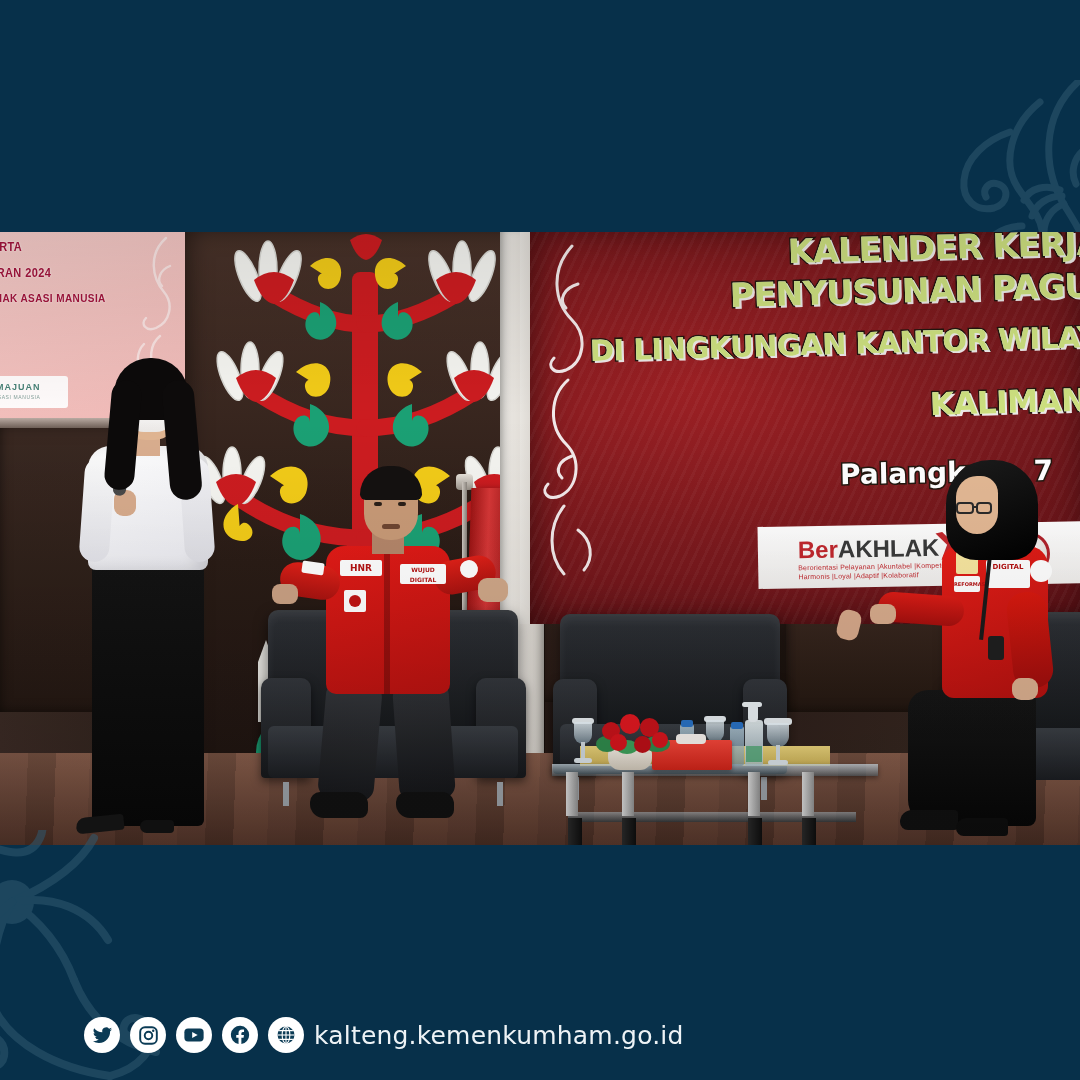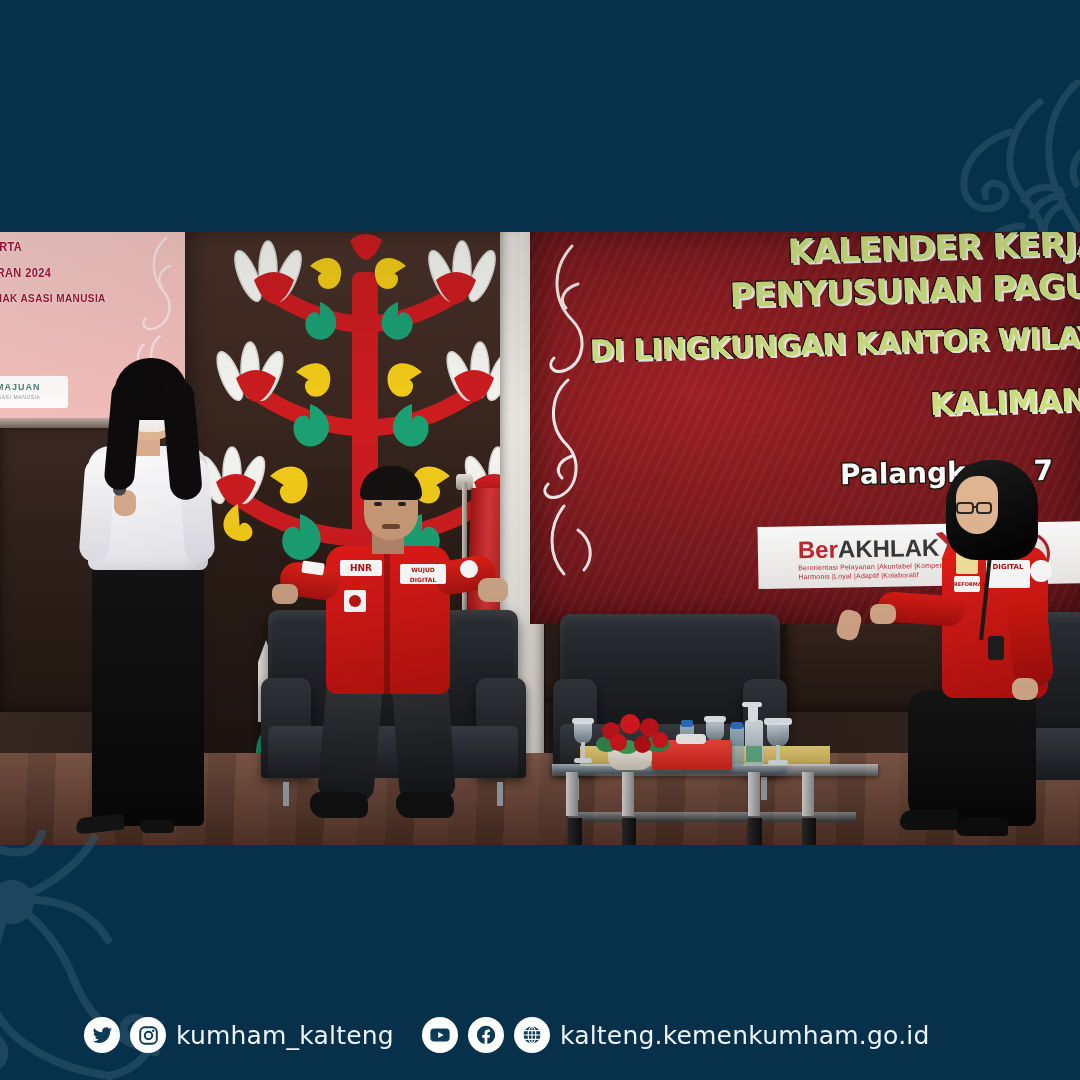--- a/index.html
+++ b/index.html
@@ -611,21 +611,20 @@
       </div>
 
       <div class="sicon">
         <svg width="21" height="21" viewBox="0 0 24 24">
           <rect x="2.5" y="2.5" width="19" height="19" rx="5.5" fill="none" stroke="#0b3b55" stroke-width="2.2"></rect>
           <circle cx="12" cy="12" r="4.3" fill="none" stroke="#0b3b55" stroke-width="2.2"></circle>
           <circle cx="17.4" cy="6.6" r="1.4" fill="#0b3b55"></circle>
         </svg>
       </div>
 
-      <div class="stext">kumham_kalteng</div>
 
       <div class="sicon">
         <svg width="22" height="22" viewBox="0 0 24 24">
           <rect x="1.5" y="5" width="21" height="14" rx="4" fill="#0b3b55"></rect>
           <path d="M10 8.8l6 3.2-6 3.2z" fill="#ffffff"></path>
         </svg>
       </div>
 
       <div class="sicon">
         <svg width="22" height="22" viewBox="0 0 24 24">

